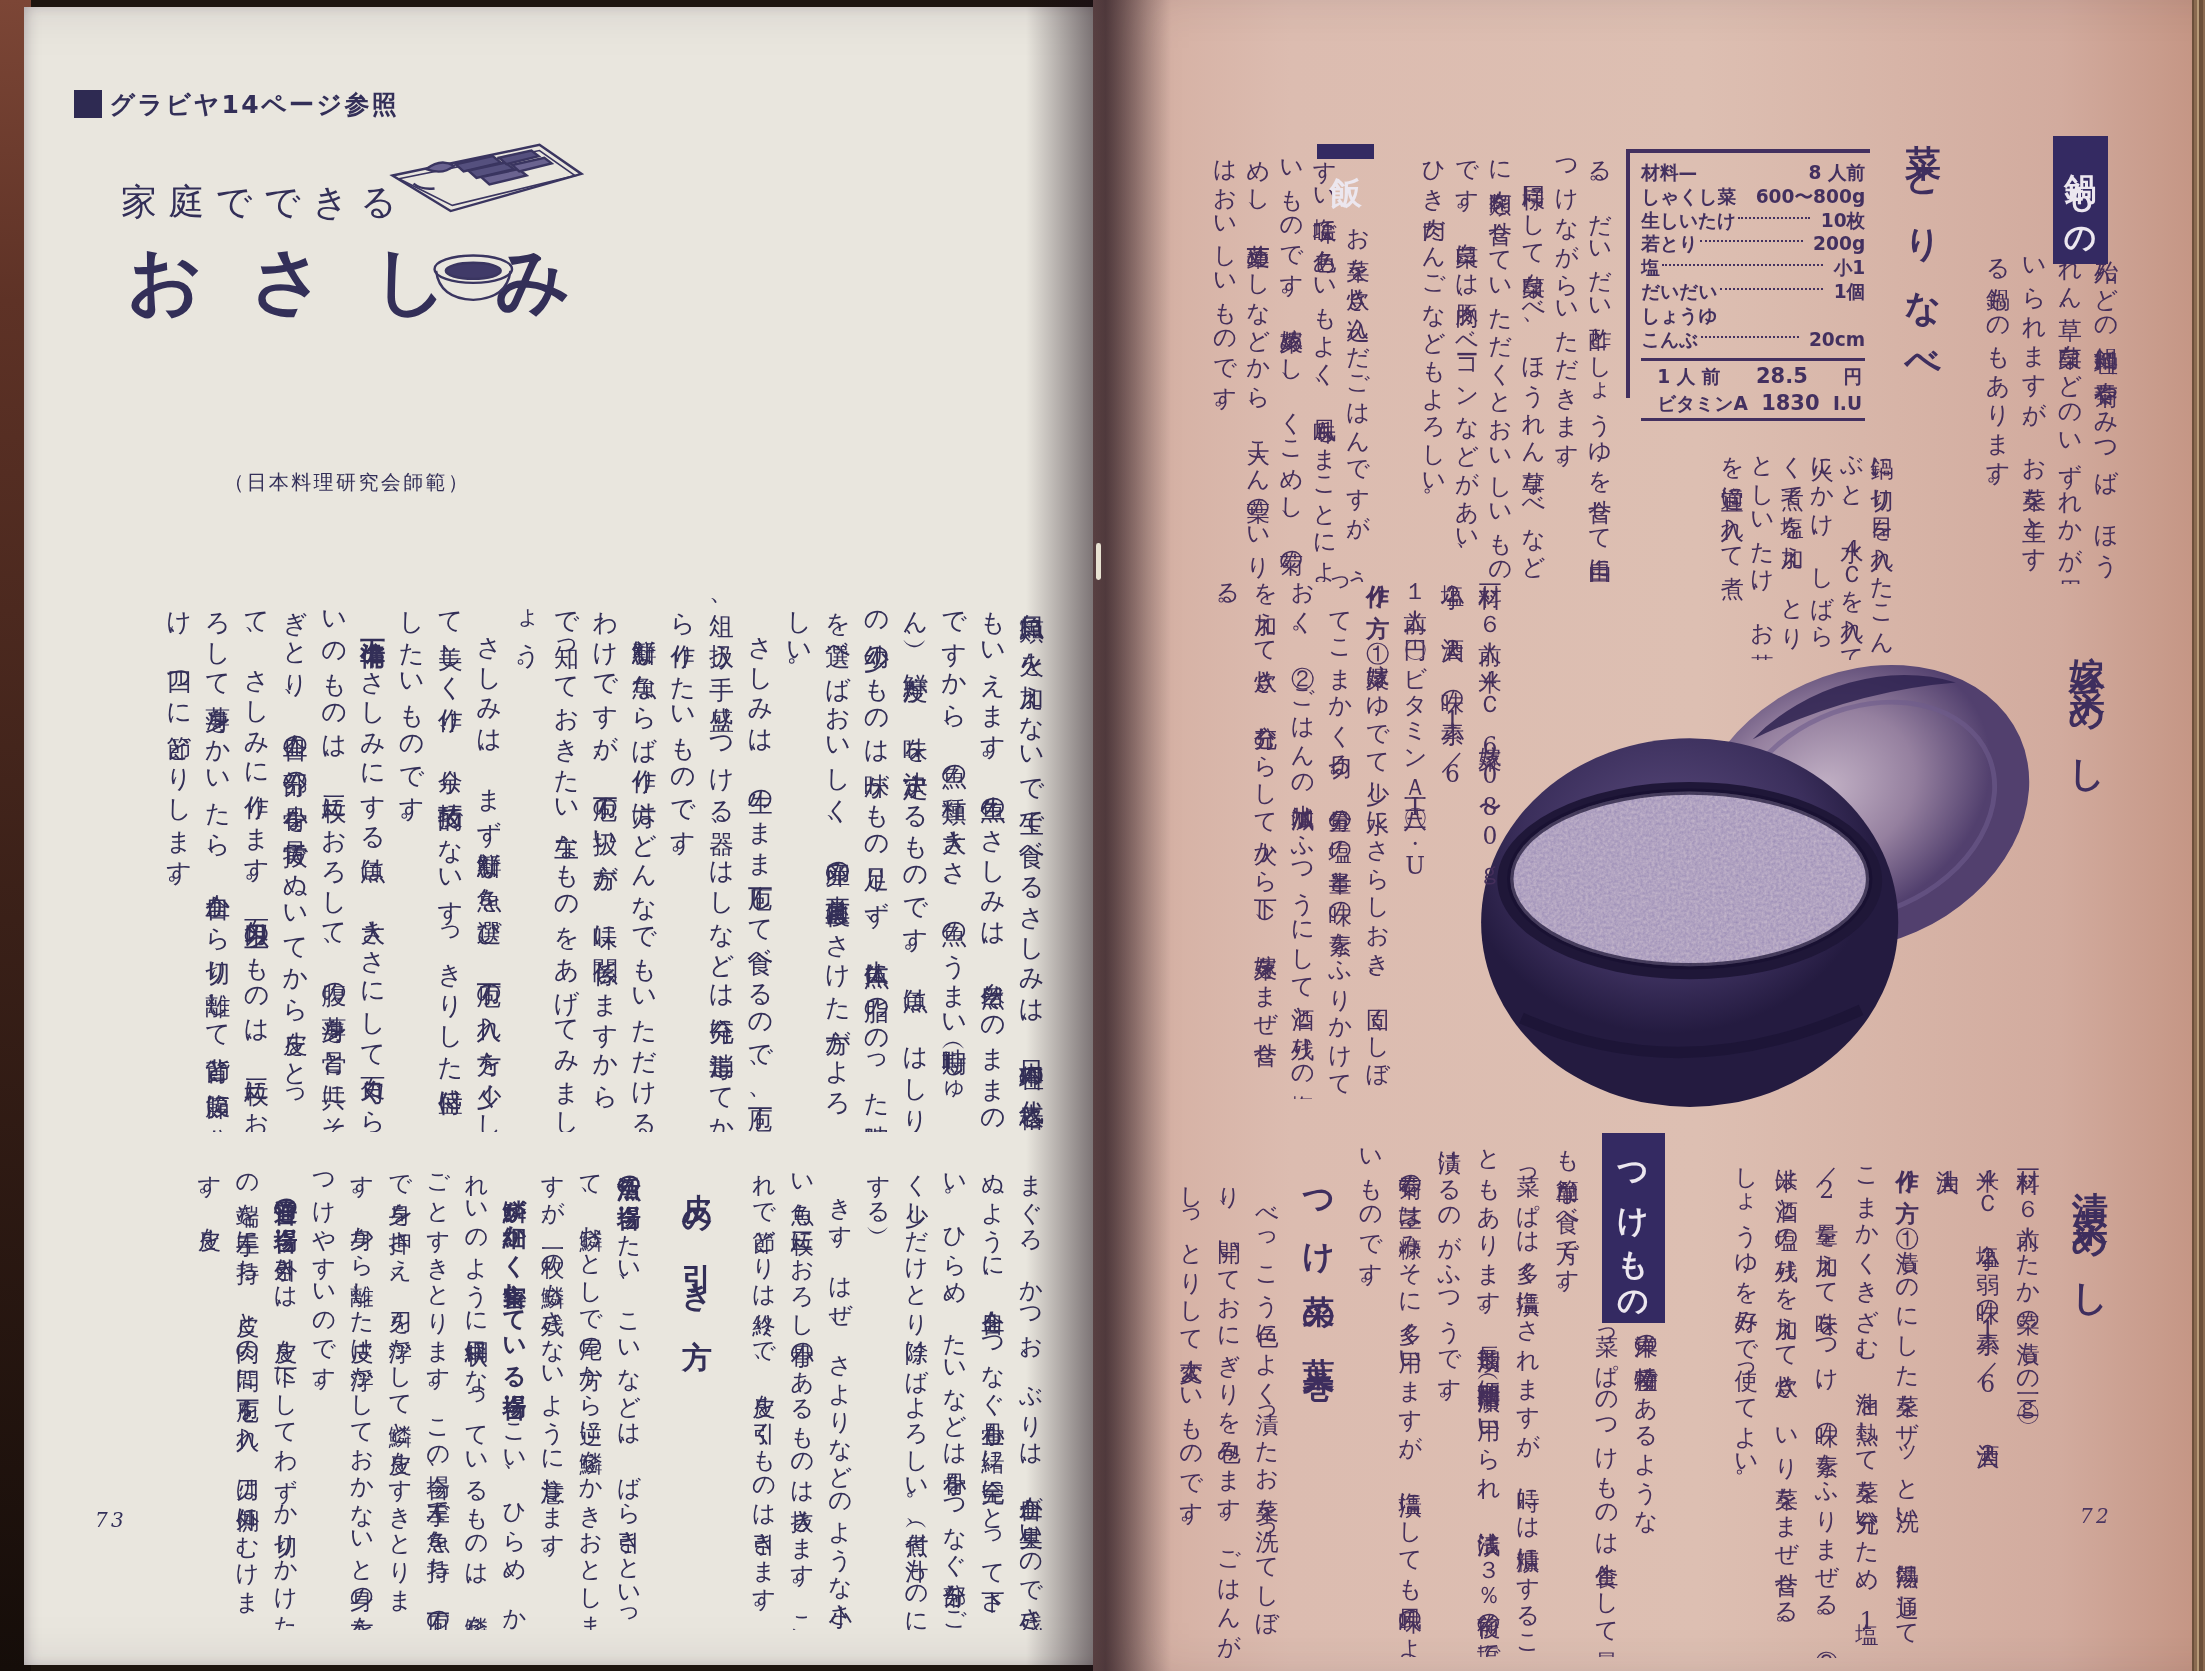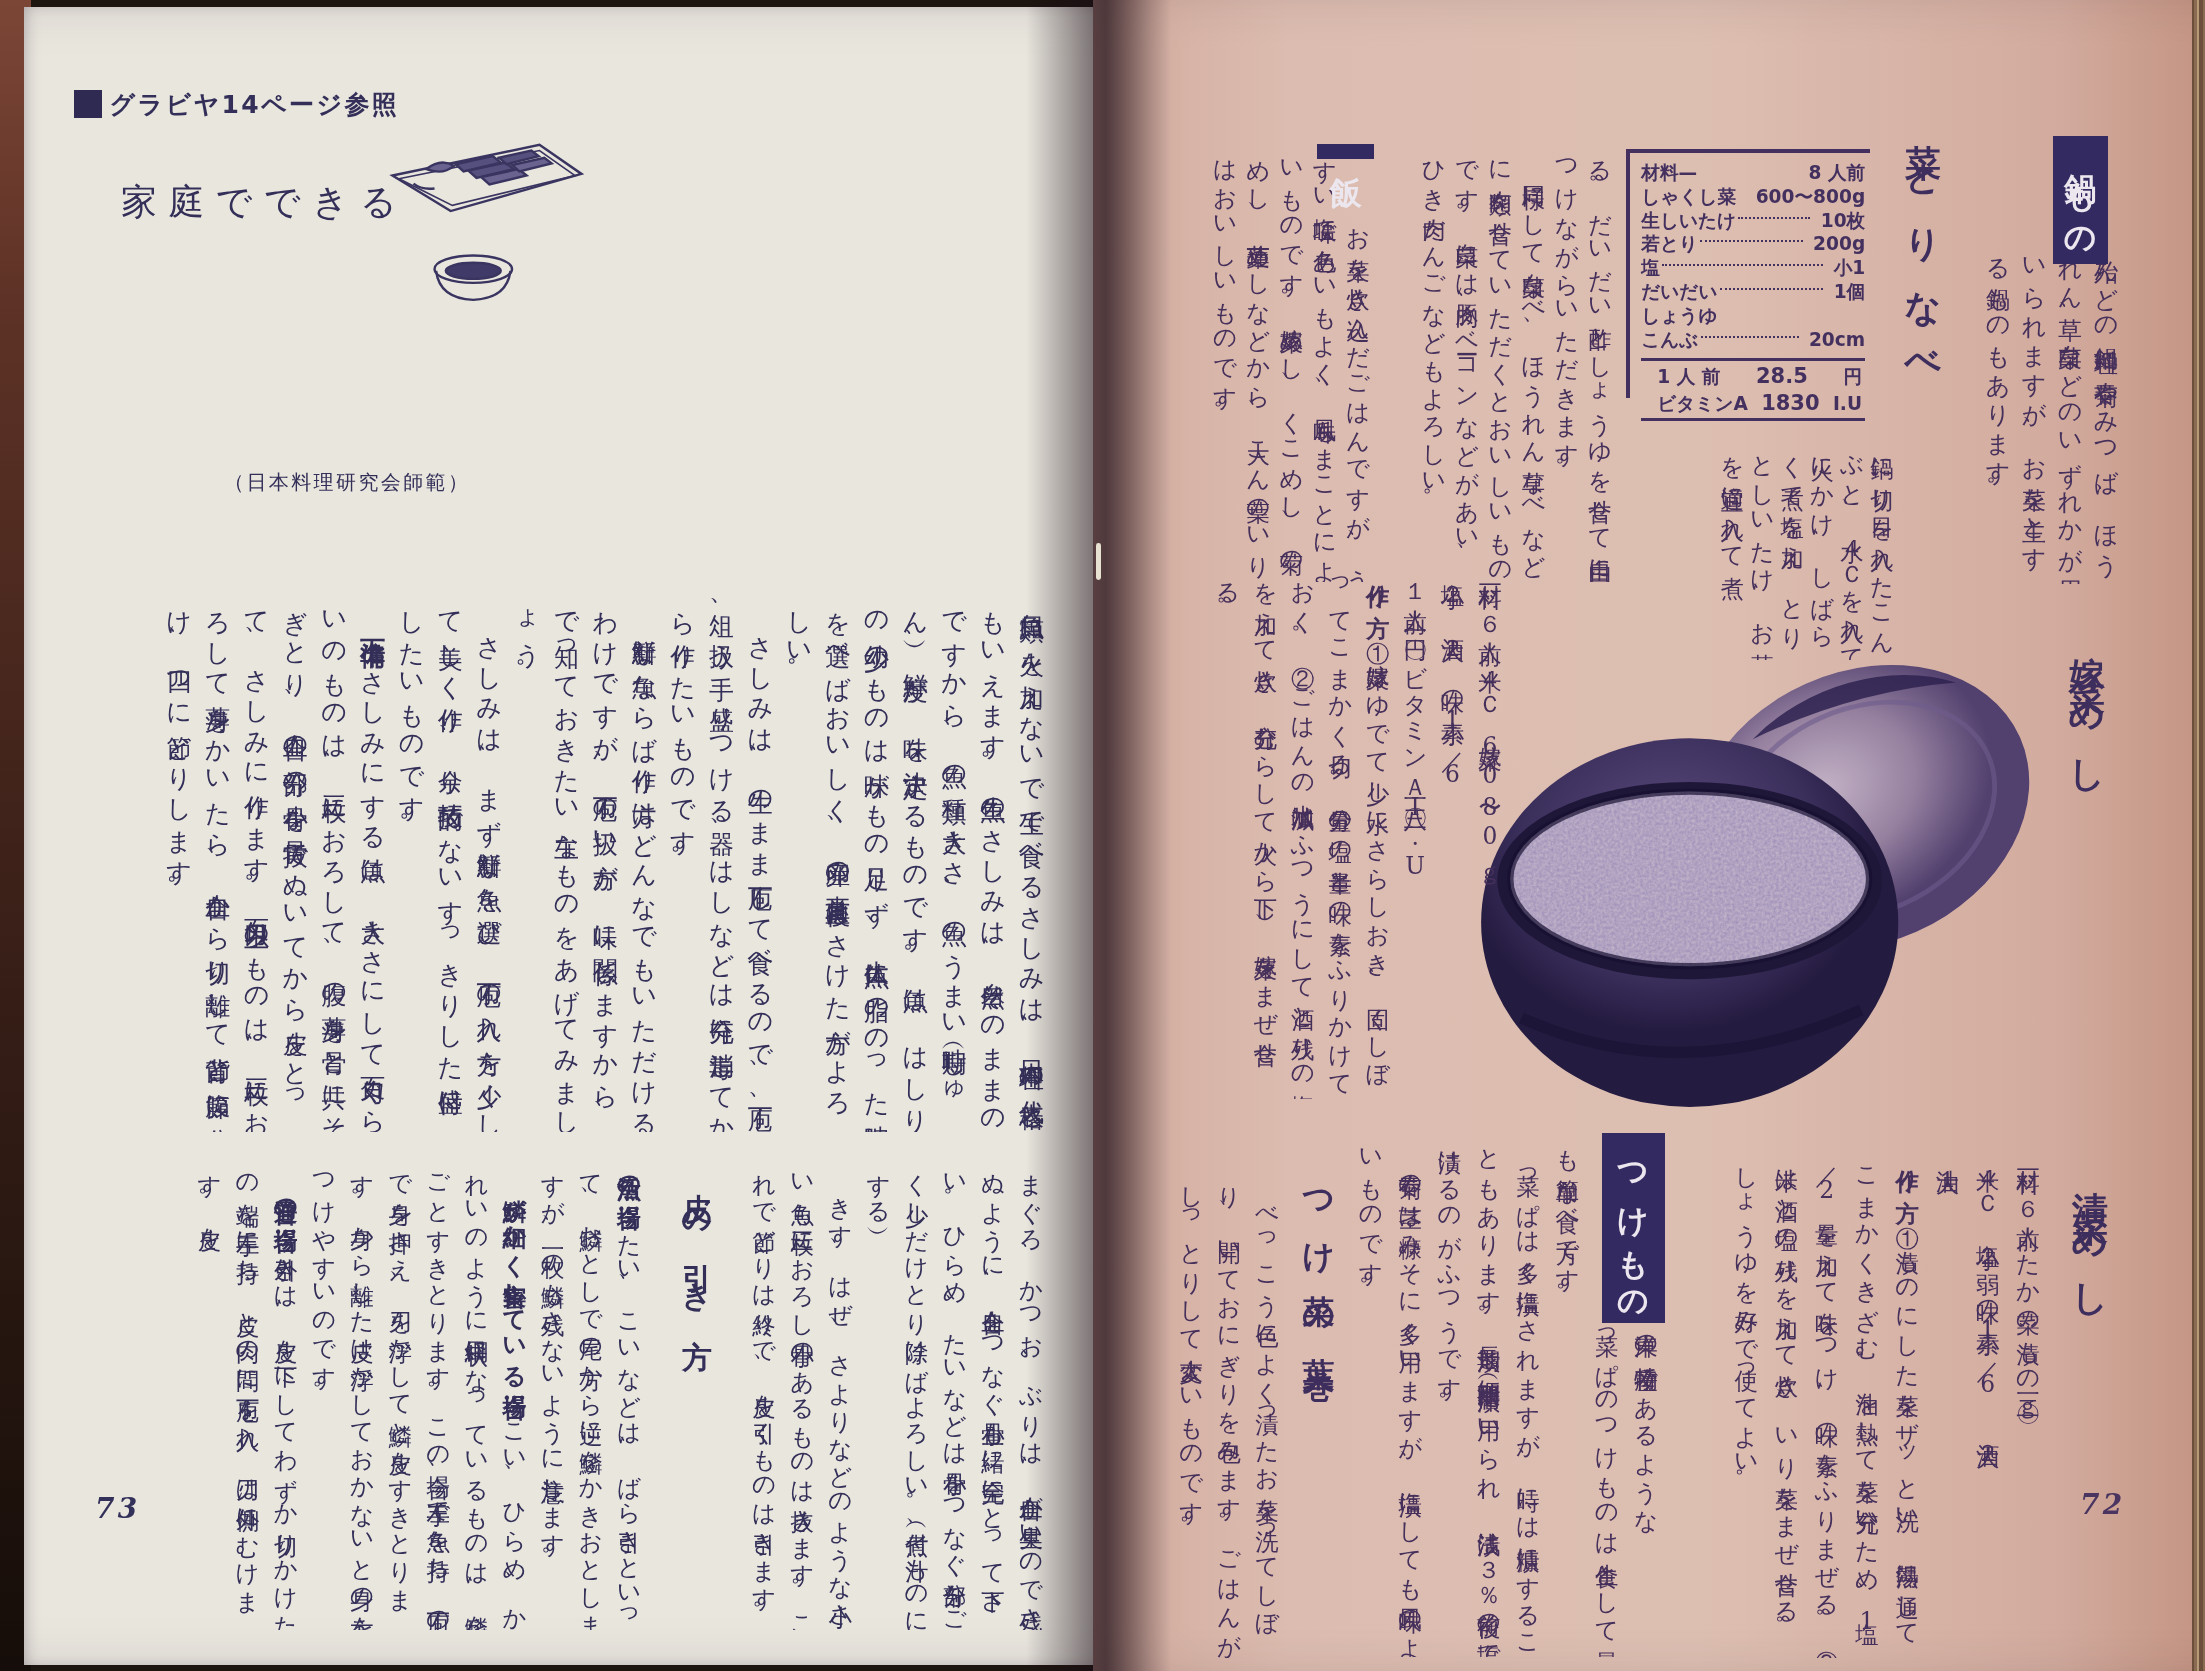--- a/index.html
+++ b/index.html
@@ -35,21 +35,21 @@
   .ref-square{display:inline-block;width:27.5px;height:27.5px;background:#2e2a52;}
   .kicker{position:absolute;left:97px;top:171px;font-size:36px;letter-spacing:11.3px;}
   .main-title{position:absolute;left:103px;top:225px;font-size:74px;font-weight:bold;letter-spacing:47px;white-space:nowrap;}
   .author{position:absolute;left:174px;top:402px;font-size:39px;letter-spacing:37px;white-space:nowrap;}
   .author-note{position:absolute;left:200px;top:462px;font-size:20px;letter-spacing:2.4px;}
 
   .body-upper{left:50px;top:587px;width:976px;height:538px;font-size:25px;line-height:1.55;letter-spacing:2.4px;}
   .body-lower{left:50px;top:1151px;width:976px;height:472px;font-size:23.4px;line-height:1.63;letter-spacing:0.8px;}
   .body-lower h3{margin:0 24px;font-size:30px;font-weight:bold;letter-spacing:19.4px;padding-top:11.3px;}
 
-  .pagenum{position:absolute;font-size:28px;font-style:italic;font-weight:bold;letter-spacing:3.2px;}
+  .pagenum{position:absolute;font-size:20px;font-style:italic;font-weight:normal;letter-spacing:3.2px;margin-top:16px;}
   .pagenum-left{left:71px;top:1485px;color:#33305a;}
   .pagenum-right{left:987px;top:1488px;color:#4a3560;}
 
   
   .sashimi-illo{position:absolute;left:354px;top:120px;width:218px;height:202px;}
 
   
   .badge{position:absolute;writing-mode:vertical-rl;text-orientation:upright;background:#342a62;color:#ece7ef;
     font-weight:bold;text-align:center;z-index:3;}
   .badge-nabemono{left:960px;top:136px;font-size:32px;letter-spacing:9.7px;padding:13px 5.7px;}
@@ -97,20 +97,21 @@
 <div class="canvas">
   <div class="spine-strip"></div>
   <div class="edge-right"></div>
 
   <div class="page page-left">
     <div class="ref-note">
       <span class="ref-square"></span>
       <span>グラビヤ14ページ参照</span>
     </div>
     <div class="kicker">家庭でできる</div>
+    <div class="main-title">おさしみ</div>
 
     <div class="sashimi-illo">
       <svg width="218" height="202" viewBox="0 0 270 250">
         <g fill="none" stroke="#3a3560" stroke-width="3">
           <path d="M18 60 L200 22 L252 58 L90 104 Z"></path>
           <path d="M26 64 L200 29 L244 60 L92 97 Z" stroke-width="2"></path>
           <path d="M60 52 q18 -14 34 -4 q-14 12 -34 4 Z" fill="#6a6390"></path>
           <path d="M96 46 l46 -10 l10 8 l-46 11 Z" fill="#55507e"></path>
           <path d="M112 54 l46 -10 l10 8 l-46 11 Z" fill="#55507e"></path>
           <path d="M128 62 l46 -10 l10 8 l-46 11 Z" fill="#6a6390"></path>

